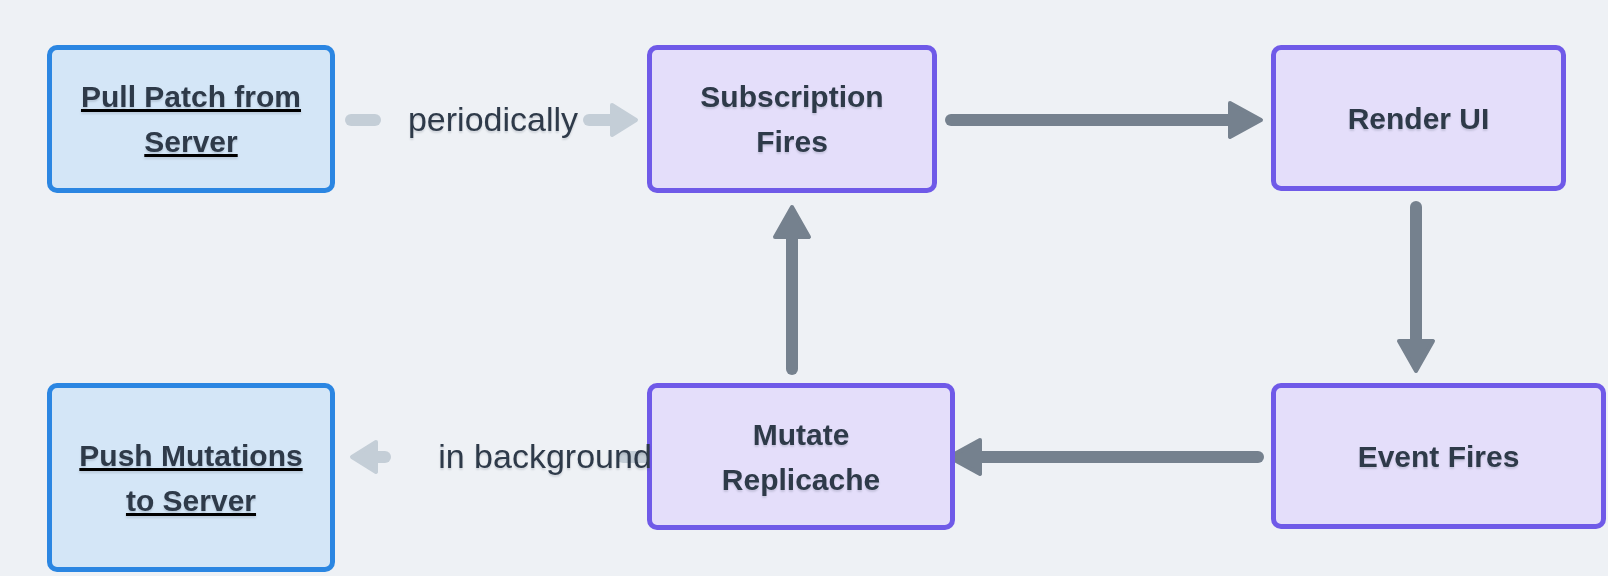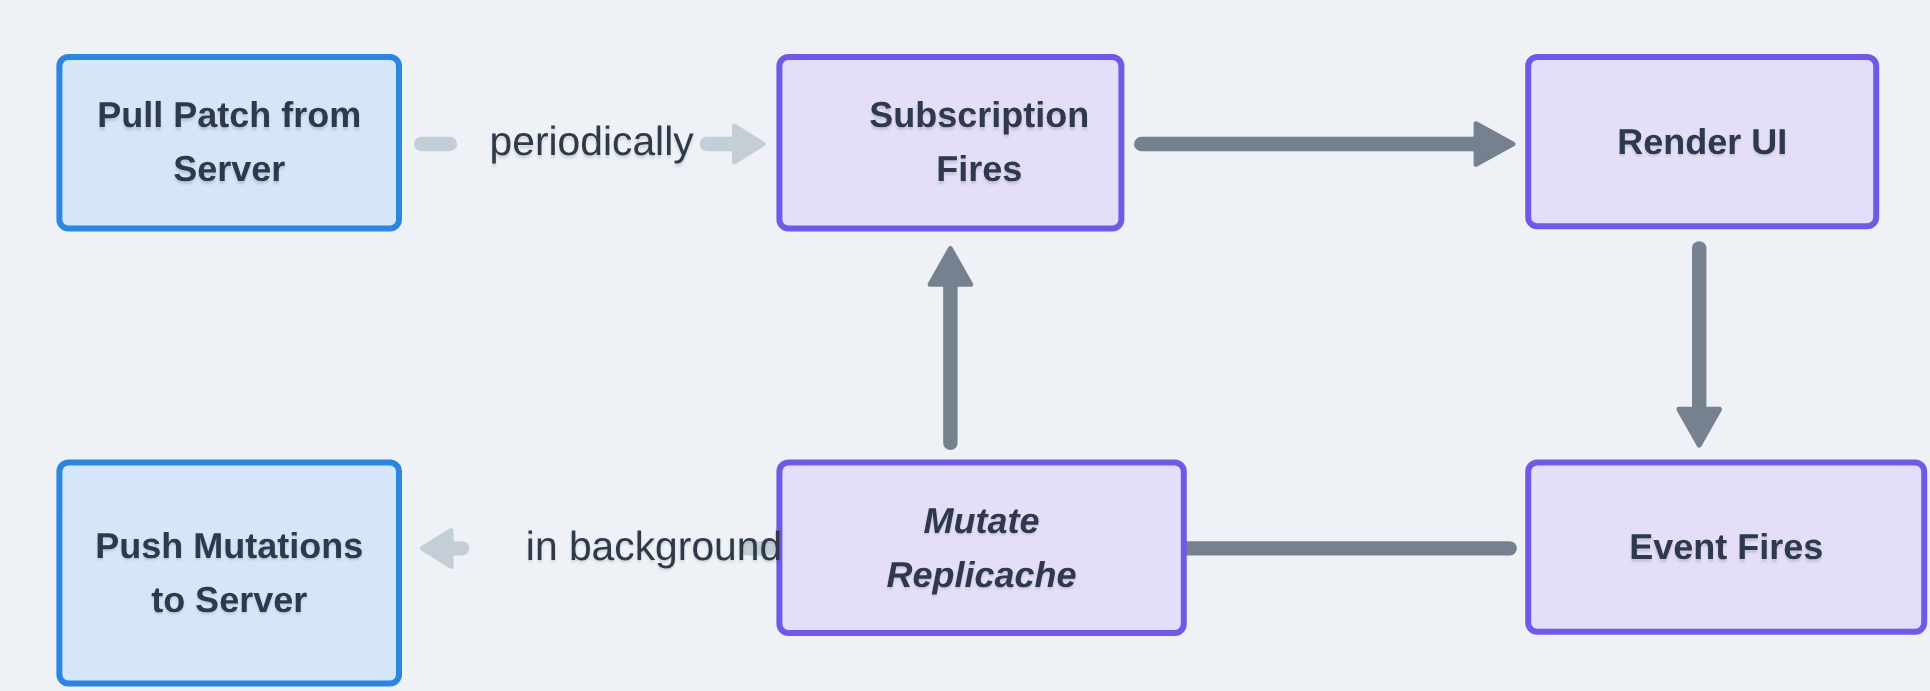--- a/index.html
+++ b/index.html
@@ -44,30 +44,31 @@
     max-width:232px;
     font-size:30px;
     line-height:45px;
     font-weight:600;
     color:var(--text);
     text-shadow:0 2px 2px rgba(46,58,73,0.16);
   }
   .node.blue{
     background:var(--node-blue-fill);
     border-color:var(--node-blue-border);
+    text-decoration:underline;
   }
   .node.purple{
     background:var(--node-purple-fill);
     border-color:var(--node-purple-border);
   }
   .n-pull    {left:47px;  top:45px;  width:288px; height:148px;}
-  .n-sub     {left:647px; top:45px;  width:290px; height:148px;justify-content:flex-end;}
+  .n-sub     {left:647px; top:45px;  width:290px; height:148px;}
   .n-render  {left:1271px;top:45px;  width:295px; height:146px;}
   .n-push    {left:47px;  top:383px; width:288px; height:189px;}
-  .n-mutate  {left:647px; top:383px; width:342px; height:147px;font-style:italic;}
+  .n-mutate  {left:647px; top:383px; width:308px; height:147px;}
   .n-event   {left:1271px;top:383px; width:335px; height:146px;}
   .edge-label{
     position:absolute;
     transform:translate(-50%,-50%);
     font-size:34px;
     font-weight:400;
     color:var(--text);
     white-space:nowrap;
     text-shadow:0 2px 2px rgba(46,58,73,0.16);
   }

